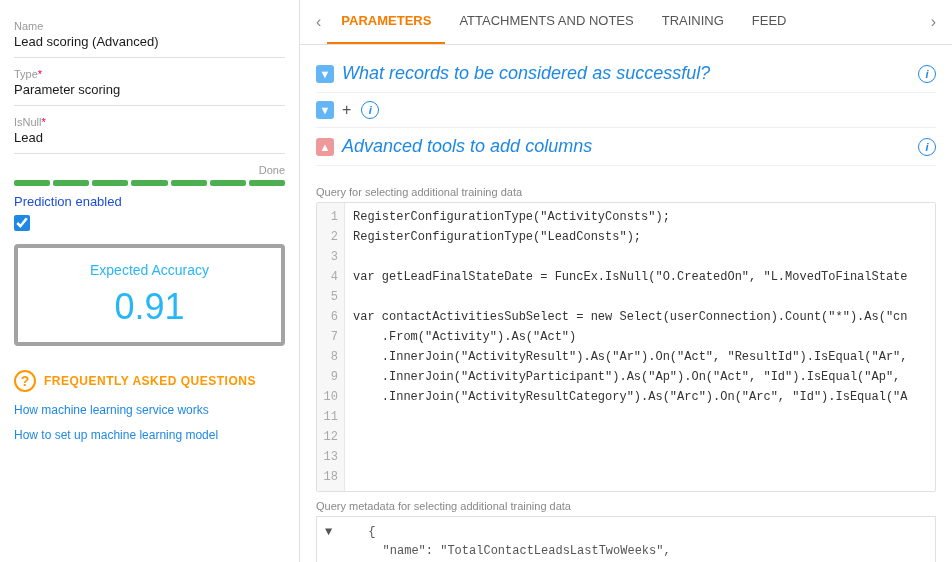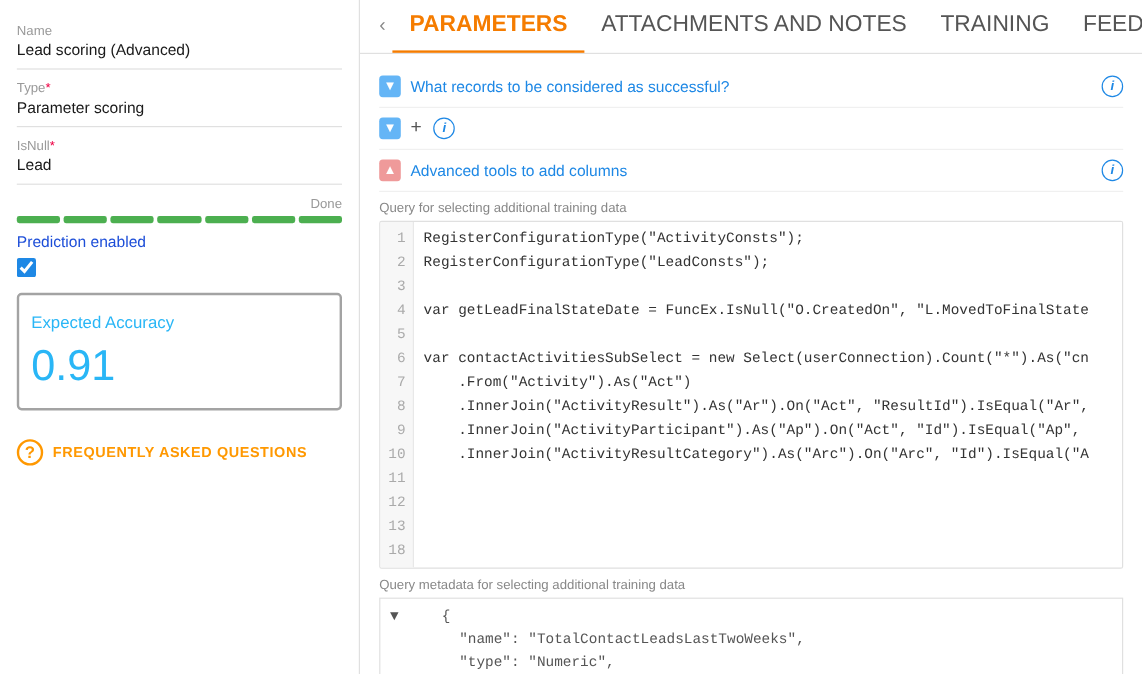--- a/index.html
+++ b/index.html
@@ -34,23 +34,24 @@
       height: 6px;
       flex: 1;
       border-radius: 2px;
     }
     .prediction-enabled-label { color: #1d4ed8; font-size: 13px; margin-bottom: 6px; }
     .checkbox-wrap { margin-bottom: 10px; }
     .checkbox-wrap input[type="checkbox"] { width: 16px; height: 16px; accent-color: #1e88e5; }
 
     
     .accuracy-box {
-      border: 2px solid #a3a3a3;
+      border: 4px solid #a3a3a3;
       border-radius: 4px;
       padding: 14px 10px;
+      text-align: center;
       margin-bottom: 16px;
     }
     .accuracy-title { color: #29b6f6; font-size: 14px; font-weight: 500; margin-bottom: 8px; }
     .accuracy-value { color: #29b6f6; font-size: 36px; font-weight: 300; }
 
     
     .faq-section { margin-top: 8px; }
     .faq-header { display: flex; align-items: center; gap: 8px; margin-bottom: 10px; }
     .faq-question-icon {
       width: 22px; height: 22px; border-radius: 50%;
@@ -70,50 +71,50 @@
       border-bottom: 1px solid #e0e0e0;
       padding: 0 10px;
       min-height: 42px;
     }
     .tab-nav-btn {
       background: none; border: none; cursor: pointer;
       color: #888; font-size: 16px; padding: 0 6px; line-height: 42px;
     }
     .tab {
       padding: 0 14px; line-height: 42px; cursor: pointer;
-      font-size: 19px; color: #555; white-space: nowrap; border-bottom: 2px solid transparent;
+      font-size: 13px; color: #555; white-space: nowrap; border-bottom: 2px solid transparent;
     }
     .tab.active { color: #f57c00; border-bottom: 2px solid #f57c00; font-weight: 600; }
 
     
     .main-content { flex: 1; overflow-y: auto; padding: 10px 16px; }
 
     
     .accordion-row {
       display: flex; align-items: center; gap: 8px;
       padding: 8px 0; border-bottom: 1px solid #f0f0f0; cursor: pointer;
     }
     .accordion-icon {
       width: 18px; height: 18px; border-radius: 3px;
       display: flex; align-items: center; justify-content: center;
       font-size: 11px; font-weight: bold; flex-shrink: 0;
     }
     .accordion-icon.collapsed { background: #64b5f6; color: #fff; }
     .accordion-icon.expanded { background: #ef9a9a; color: #fff; }
-    .accordion-label { color: #1e88e5; font-size: 13px; flex: 1; }
+    .accordion-label { color: #1e88e5; font-size: 18px; flex: 1; font-style: italic; }
     .info-icon {
       width: 18px; height: 18px; border-radius: 50%;
       border: 1.5px solid #1e88e5; color: #1e88e5;
       display: flex; align-items: center; justify-content: center;
       font-size: 11px; font-style: italic; font-weight: bold; cursor: pointer; flex-shrink: 0;
     }
     .add-icon { color: #555; font-size: 16px; cursor: pointer; margin-right: 2px; }
 
     
-    .code-section { margin-top: 8px; }
+    .code-section { margin-top: 20px; }
     .code-section-label { color: #888; font-size: 11px; margin: 8px 0 4px 0; }
     .code-editor {
       border: 1px solid #e0e0e0;
       border-radius: 2px;
       overflow: hidden;
       font-family: 'Consolas', 'Courier New', monospace;
       font-size: 12px;
     }
     .code-lines { display: flex; overflow: hidden; }
     .line-numbers {
@@ -188,20 +189,22 @@
     <div class="accuracy-title">Expected Accuracy</div>
     <div class="accuracy-value">0.91</div>
   </div>
 
   <div class="faq-section">
     <div class="faq-header">
       <div class="faq-question-icon">?</div>
       <div class="faq-title">FREQUENTLY ASKED QUESTIONS</div>
     </div>
     <div id="faq-links">
+        <a class="faq-link" href="#">How machine learning service works</a>
+        <a class="faq-link" href="#">How to set up machine learning model</a>
       </div>
   </div>
 </div>
 
 <div class="right-panel">
 
   <div class="tabs-bar">
     <button class="tab-nav-btn">‹</button>
     <div id="tabs-container" style="display:flex; flex:1;">
         <div class="tab active">PARAMETERS</div>

